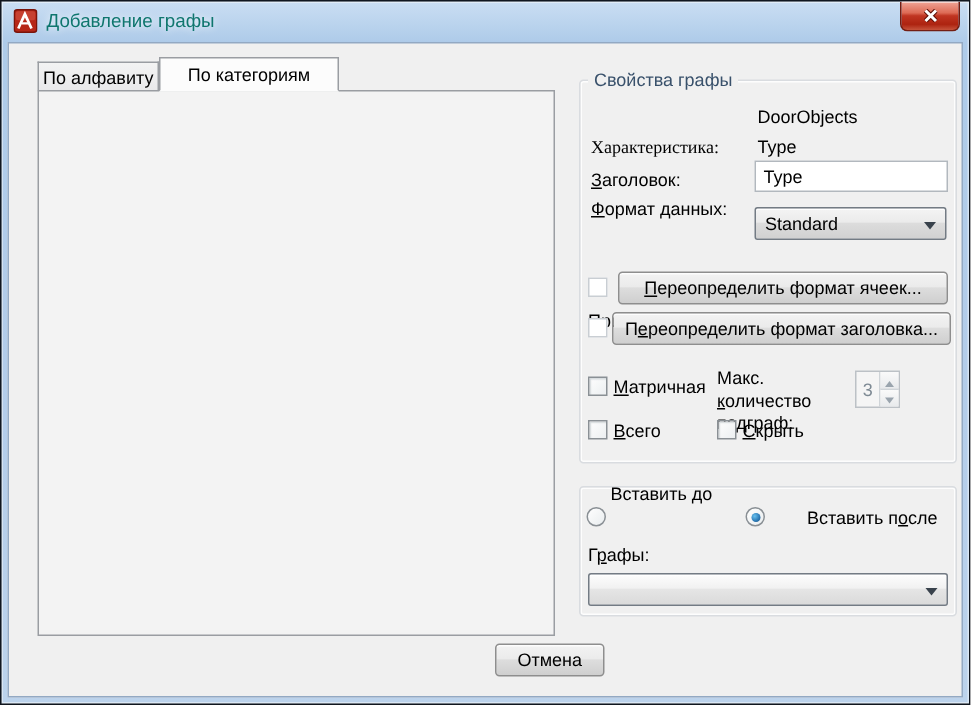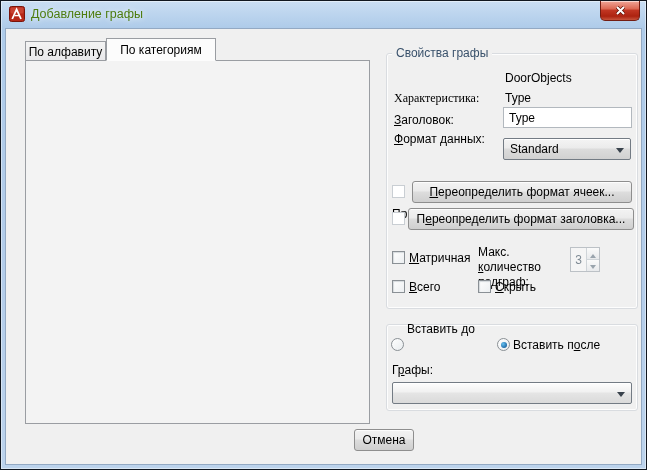--- a/index.html
+++ b/index.html
@@ -5,26 +5,26 @@
   html,body{margin:0;padding:0;background:#d8d8d8;font-family:"Liberation Sans","DejaVu Sans",sans-serif;}
   *{box-sizing:border-box;}
   .win{position:relative;width:647px;height:470px;font-size:12px;color:#000;overflow:hidden;}
   
   .chrome{position:absolute;inset:0;border:1px solid #10161f;background:linear-gradient(#cadef3,#aecbe9 27px,#b4cdea 60%,#bcd3ec);box-shadow:inset 0 0 0 1px rgba(255,255,255,.45);}
   .clientbg{position:absolute;left:5px;right:5px;top:28px;bottom:5px;background:#f0f0f0;border:1px solid #93a9c3;}
   .content{position:absolute;inset:0;}
   
   .titlebar{position:absolute;left:0;top:0;right:0;height:28px;}
   .appicon{position:absolute;left:9px;top:6px;width:16px;height:16px;}
-  .title{position:absolute;left:31px;top:7px;font-size:12.5px;color:#4d7c0f;text-shadow:0 0 6px #fff;}
+  .title{position:absolute;left:31px;top:7px;font-size:12.5px;color:#0f766e;text-shadow:0 0 6px #fff;}
   .closebtn{position:absolute;right:7px;top:1px;width:40px;height:20px;border:1px solid #731d12;border-top:none;border-radius:0 0 5px 5px;background:linear-gradient(#f0a698,#dd6a55 40%,#c03522 50%,#ad2310 80%,#c6533c);box-shadow:inset 0 1px 0 rgba(255,255,255,.55);padding:0;cursor:pointer;display:flex;align-items:center;justify-content:center;}
   
   .tab{position:absolute;display:flex;align-items:center;justify-content:center;border:1px solid #9a9da2;background:linear-gradient(#f3f3f3,#e8e8ea);cursor:pointer;}
   .tab.inactive{left:25px;top:41px;width:81px;height:20px;border-bottom:none;}
-  .tab.active{left:106px;top:38px;width:110px;height:23px;background:#fcfcfc;border-bottom:1px solid #fcfcfc;z-index:3;}
+  .tab.active{left:106px;top:38px;width:120px;height:23px;background:#fcfcfc;border-bottom:1px solid #fcfcfc;z-index:3;}
   .tabpage{position:absolute;left:25px;top:60px;width:345px;height:364px;background:#f3f3f3;border:1px solid #9a9da2;z-index:1;}
   
   .plist{position:absolute;left:33px;top:66px;width:331px;height:350px;background:#fff;border:1px solid #808a94;overflow:hidden;}
   .lrow{display:flex;height:19.4px;line-height:18px;border-bottom:1px solid #ebebeb;}
   .cell{display:block;height:100%;}
   .c0{width:14px;border-right:1px solid #e7e7e7;position:relative;}
   .c1{width:120px;border-right:1px solid #e7e7e7;display:flex;align-items:center;overflow:hidden;white-space:nowrap;}
   .c2{flex:1;padding-left:5px;display:flex;align-items:center;overflow:hidden;white-space:nowrap;}
   .cat{font-weight:bold;padding-left:6px;}
   .expbox{position:absolute;left:2px;top:4px;width:9px;height:9px;border:1px solid #848f98;background:#fff;}
@@ -385,23 +385,23 @@
     <span class="cb" style="left:392px;top:280px;"></span>
     <span class="lab" style="left:409px;top:280px;"><u>В</u>сего</span>
     <span class="cb" style="left:478px;top:280px;"></span>
     <span class="lab" style="left:495px;top:280px;"><u>С</u>крыть</span>
 
     <div class="group" style="left:386px;top:324px;width:252px;height:87px;"></div>
 
     <span class="radio" style="left:391px;top:338px;"></span>
     <span class="lab" style="left:407px;top:322px;">Вставить <u>д</u>о</span>
     <span class="radio checked" style="left:497px;top:338px;"></span>
-    <span class="lab" style="left:513px;top:338px;">Вставить п<u>о</u>сле</span>
+    <span class="lab" style="left:538px;top:338px;">Вставить п<u>о</u>сле</span>
 
     <span class="lab" style="left:392px;top:363px;">Г<u>р</u>афы:</span>
     <div class="combo" style="left:392px;top:382px;width:240px;background:linear-gradient(#fdfdfd,#f1f1f1 45%,#e5e5e5 50%,#dadada);">
       <span></span>
       <span class="arrow"></span>
     </div>
 
-    <button class="btn footer-btn" style="left:330px;width:60px;margin-left:24px;">Отмена</button>
+    <button class="btn footer-btn" style="left:330px;width:73px;">Отмена</button>
   </div>
 </div>
 
 </body></html>

